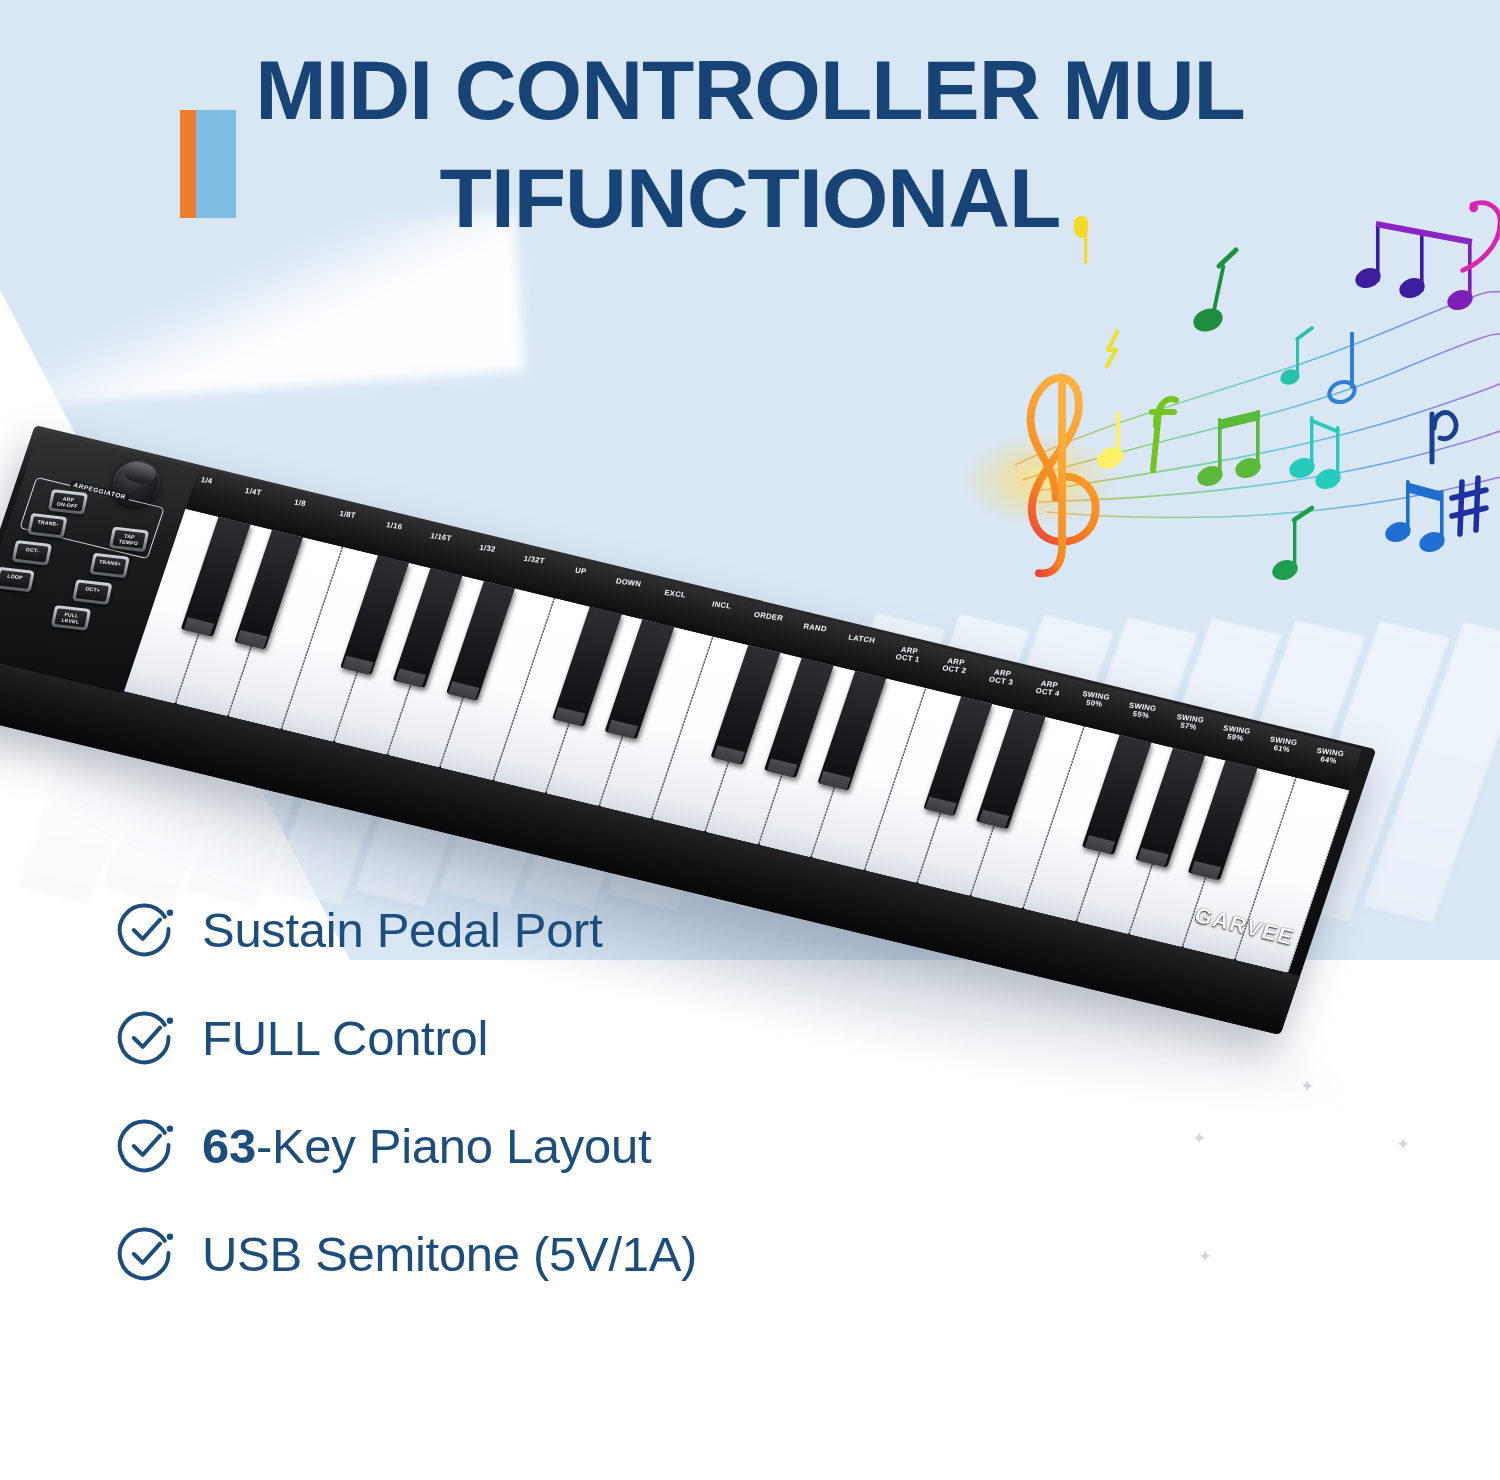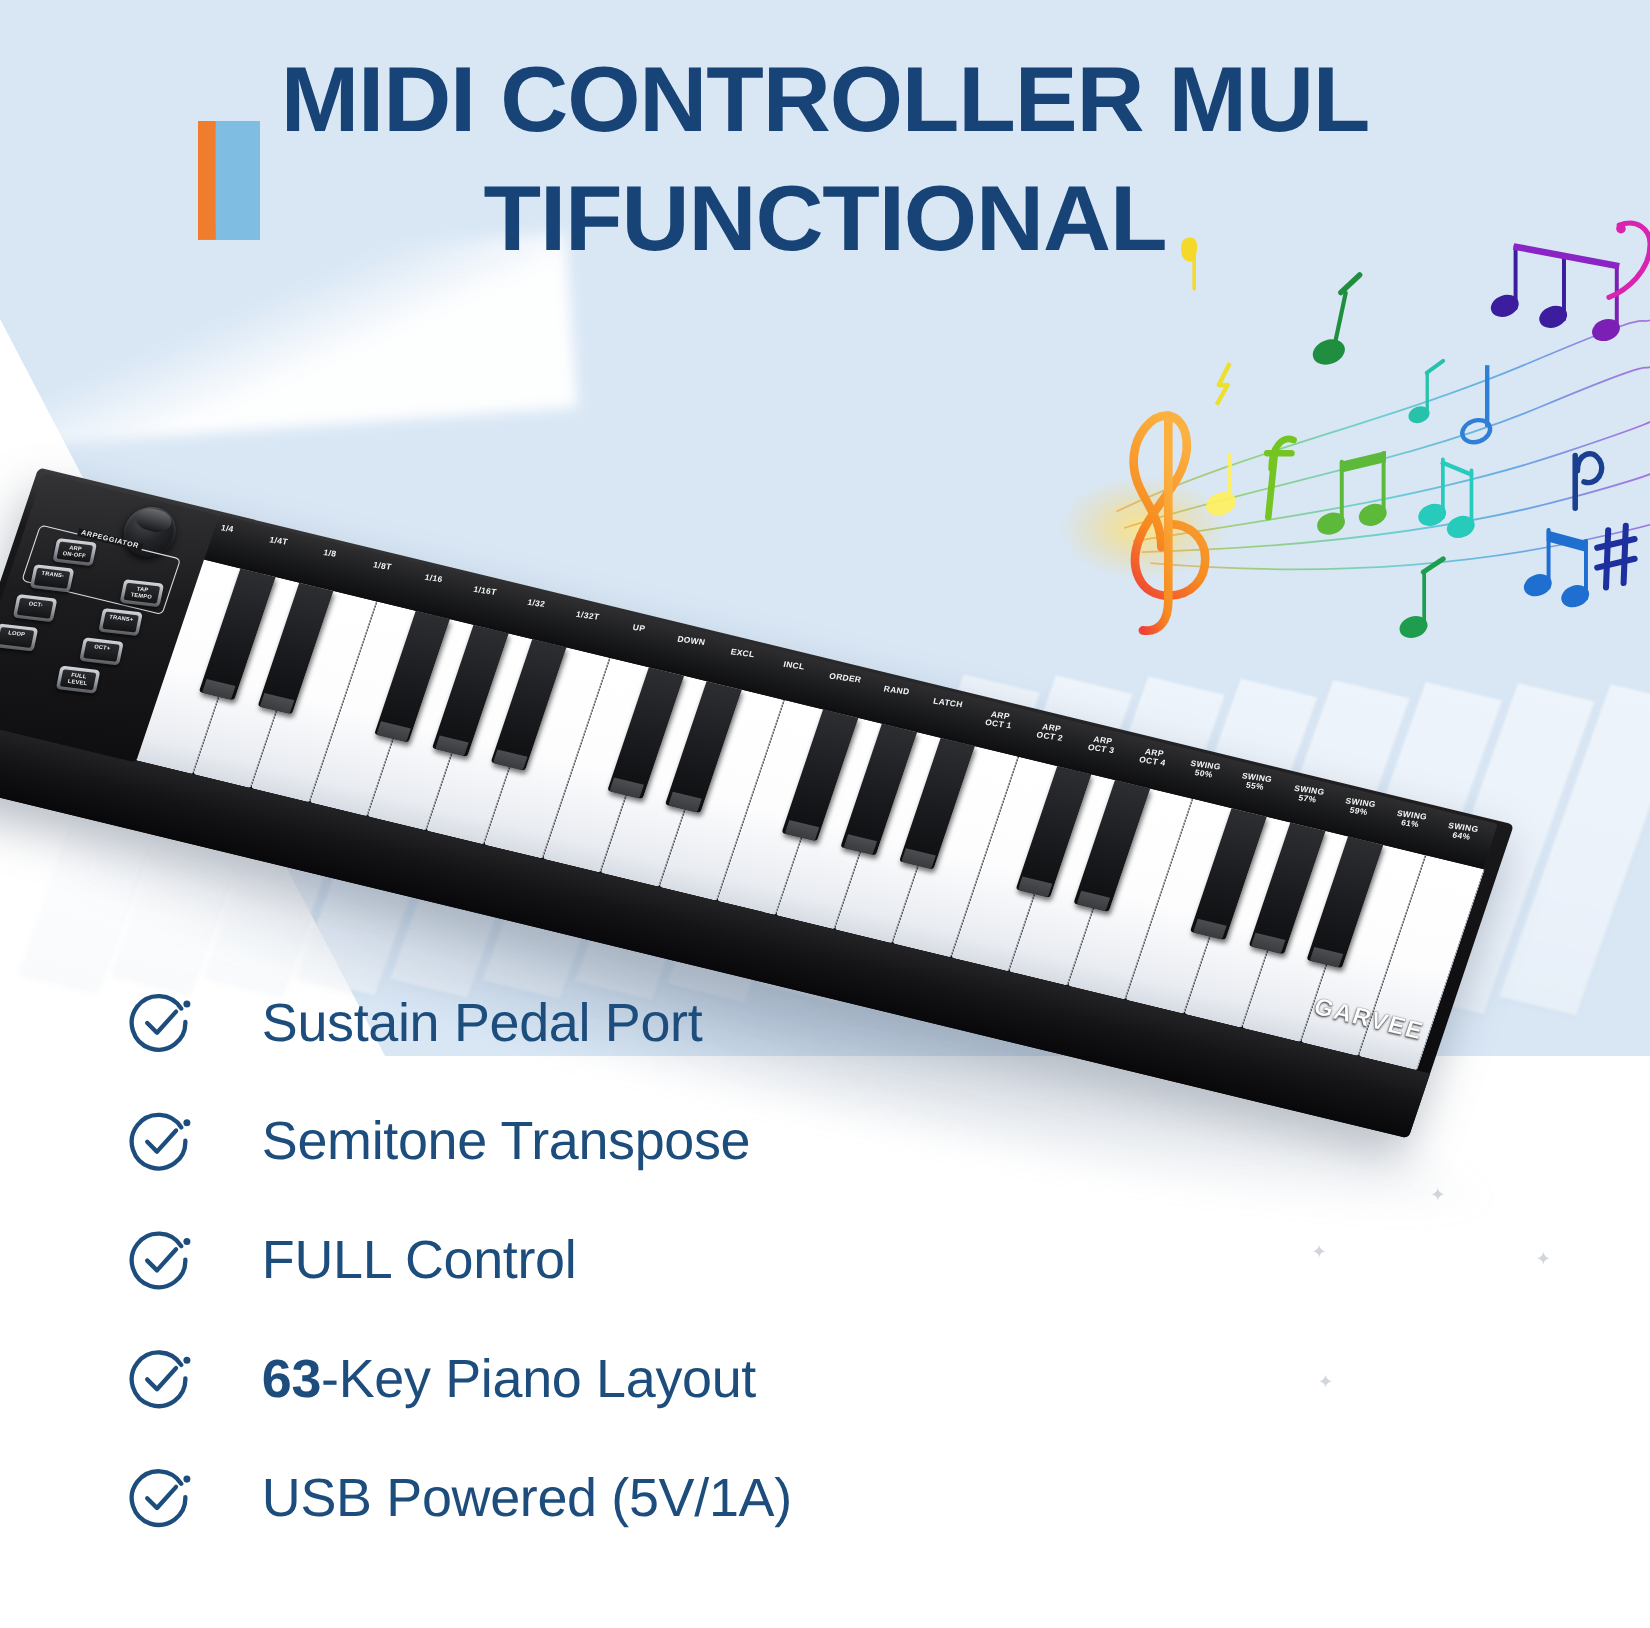--- a/index.html
+++ b/index.html
@@ -179,21 +179,21 @@
   .kb-shadow {
     position:absolute; left:60px; top:430px; width:1340px; height:120px;
     background:radial-gradient(ellipse at 50% 40%, rgba(120,140,165,.34) 0%, rgba(120,140,165,0) 72%);
     transform:rotate(13.6deg);
     transform-origin:left top;
     filter:blur(10px);
   }
 
   
   .features { position:absolute; left:116px; top:876px; width:900px; }
-  .feature { display:flex; align-items:center; height:108px;gap:36px; }
+  .feature { display:flex; align-items:center; height:108px; }
   .chk { width:60px; height:60px; flex:0 0 60px; margin-right:26px; }
   .ftext {
     font-size:49px; color:#1d4d7c; letter-spacing:-.3px;
     font-family:"Liberation Sans", sans-serif; white-space:nowrap;
   }
   .ftext b { font-weight:bold; }
 </style>
 </head>
 <body>
 
@@ -503,45 +503,37 @@
       <path d="M19 32 L28.5 41.5 L47 21" fill="none" stroke="#1d4d7c" stroke-width="4.2" stroke-linecap="round" stroke-linejoin="round"></path>
     </svg></div>
         <div class="ftext">Sustain Pedal Port</div>
       </div>
       <div class="feature">
         <div class="chk"><svg viewBox="0 0 64 64">
       <path d="M52 18 A26 26 0 1 0 56 31" fill="none" stroke="#1d4d7c" stroke-width="4.2" stroke-linecap="round"></path>
       <circle cx="57.5" cy="13.5" r="3.4" fill="#1d4d7c"></circle>
       <path d="M19 32 L28.5 41.5 L47 21" fill="none" stroke="#1d4d7c" stroke-width="4.2" stroke-linecap="round" stroke-linejoin="round"></path>
     </svg></div>
-        <div class="ftext">Semitone Transpose</div>
-      </div>
-      <div class="feature">
-        <div class="chk"><svg viewBox="0 0 64 64">
-      <path d="M52 18 A26 26 0 1 0 56 31" fill="none" stroke="#1d4d7c" stroke-width="4.2" stroke-linecap="round"></path>
-      <circle cx="57.5" cy="13.5" r="3.4" fill="#1d4d7c"></circle>
-      <path d="M19 32 L28.5 41.5 L47 21" fill="none" stroke="#1d4d7c" stroke-width="4.2" stroke-linecap="round" stroke-linejoin="round"></path>
-    </svg></div>
         <div class="ftext">FULL Control</div>
       </div>
       <div class="feature">
         <div class="chk"><svg viewBox="0 0 64 64">
       <path d="M52 18 A26 26 0 1 0 56 31" fill="none" stroke="#1d4d7c" stroke-width="4.2" stroke-linecap="round"></path>
       <circle cx="57.5" cy="13.5" r="3.4" fill="#1d4d7c"></circle>
       <path d="M19 32 L28.5 41.5 L47 21" fill="none" stroke="#1d4d7c" stroke-width="4.2" stroke-linecap="round" stroke-linejoin="round"></path>
     </svg></div>
         <div class="ftext"><b>63</b>-Key Piano Layout</div>
       </div>
       <div class="feature">
         <div class="chk"><svg viewBox="0 0 64 64">
       <path d="M52 18 A26 26 0 1 0 56 31" fill="none" stroke="#1d4d7c" stroke-width="4.2" stroke-linecap="round"></path>
       <circle cx="57.5" cy="13.5" r="3.4" fill="#1d4d7c"></circle>
       <path d="M19 32 L28.5 41.5 L47 21" fill="none" stroke="#1d4d7c" stroke-width="4.2" stroke-linecap="round" stroke-linejoin="round"></path>
     </svg></div>
-        <div class="ftext">USB Powered (5V/1A)</div>
+        <div class="ftext">USB Semitone (5V/1A)</div>
       </div>
     </div>
 
 <div class="sparkle" style="left: 1192px; top: 1130px;">✦</div>
     <div class="sparkle" style="left: 1300px; top: 1078px;">✦</div>
     <div class="sparkle" style="left: 1396px; top: 1136px;">✦</div>
     <div class="sparkle" style="left: 1198px; top: 1248px;">✦</div>
   </div>
 
 </body></html>

